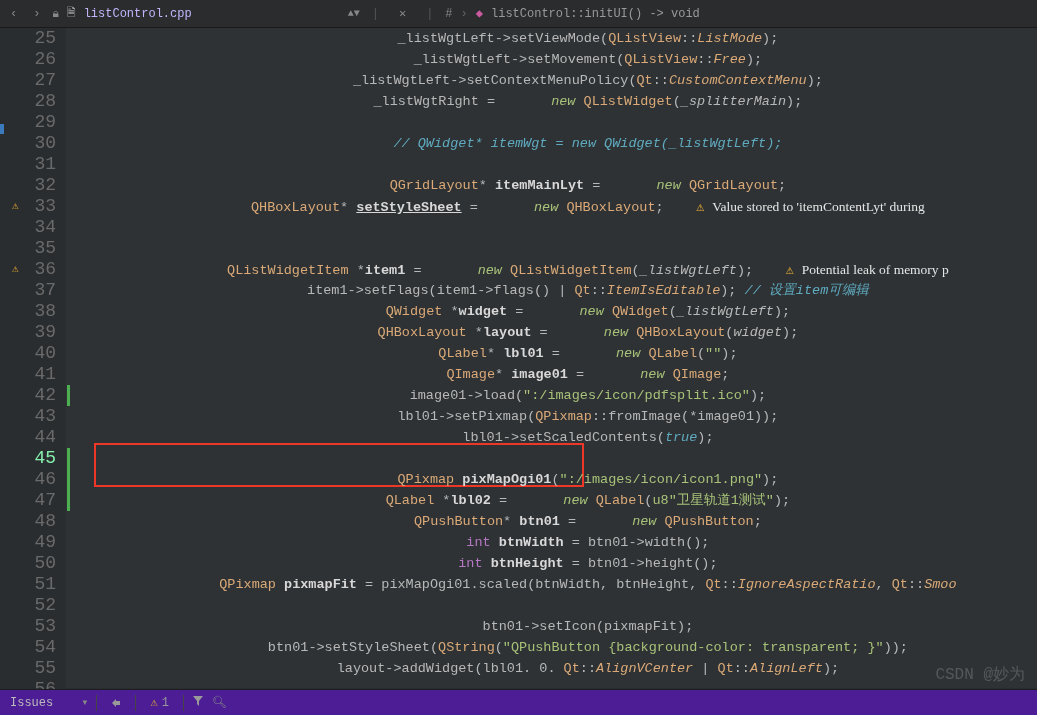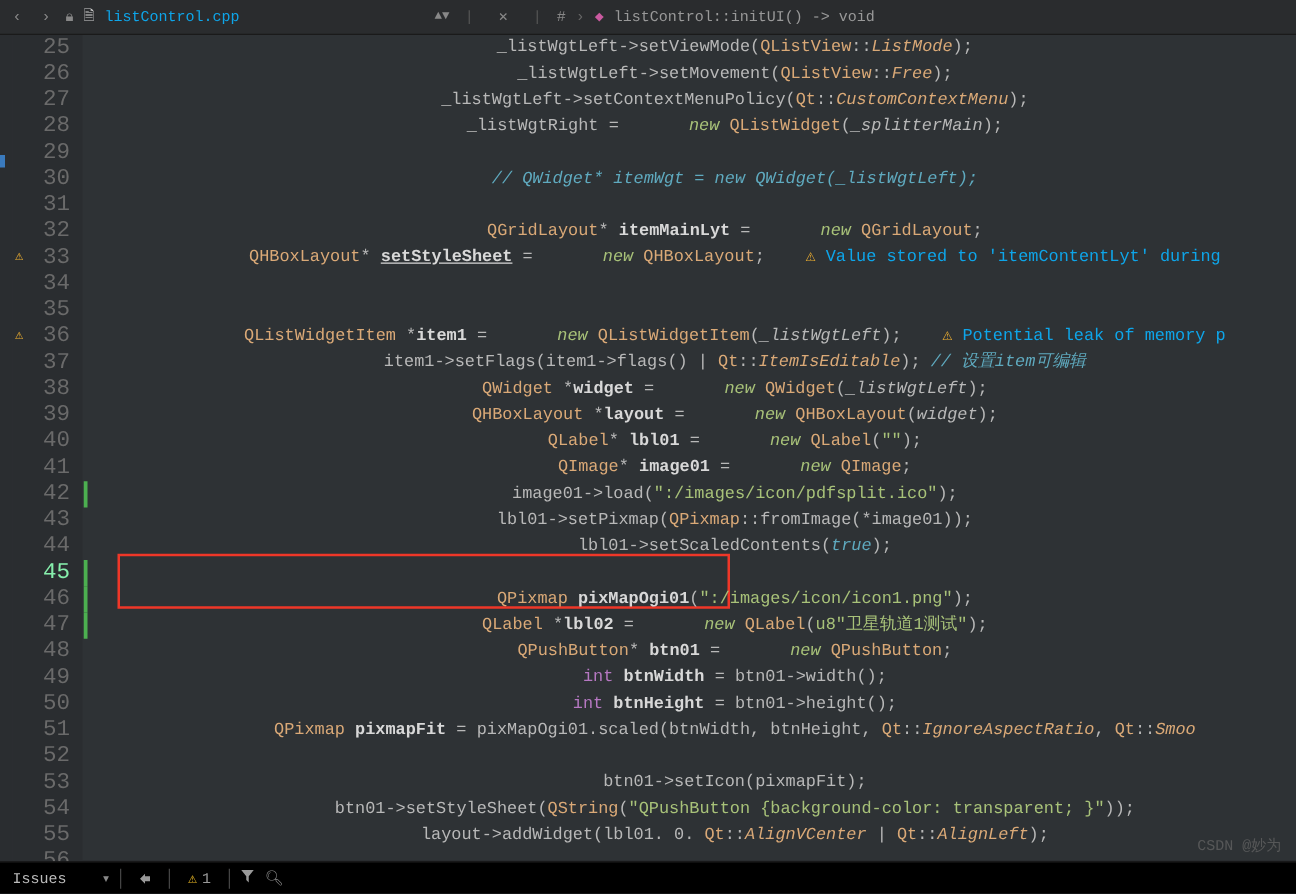--- a/index.html
+++ b/index.html
@@ -24,21 +24,21 @@
   font-size: 12px;
   color: #a0a0a0;
 }
 .top-bar .nav-arrow {
   color: #888;
   cursor: pointer;
   padding: 0 4px;
 }
 .top-bar .lock { color: #888; }
 .top-bar .file-icon { color: #ccc; font-size: 11px; }
-.top-bar .file-name { color: #0ea5e9; }
+.top-bar .file-name { color: #c4b5fd; }
 .top-bar .sep { color: #555; padding: 0 4px; }
 .top-bar .diamond { color: #ca5aa0; }
 .top-bar .func-sig { color: #999; }
 .top-bar .uptri { font-size: 10px; color: #888; }
 .top-bar .close { color: #888; padding: 0 8px; }
 
 .editor-area {
   display: flex;
   height: 660px;
   background: #2e3235;
@@ -112,30 +112,30 @@
 .c-new { color: #a8c279; font-style: italic; margin-left: 48px; }
 .c-class { color: #daa977; }
 .c-enum { color: #daa977; font-style: italic; }
 .c-str { color: #a8c279; }
 .c-cmt { color: #5faabf; font-style: italic; }
 .c-bool { color: #5faabf; font-style: italic; }
 .c-param { color: #b8b8b8; font-style: italic; }
 .c-op { color: #b8b8b8; }
 .c-var { color: #d8d8d8; font-weight: bold; }
 .uline { text-decoration: underline; }
-.warn-txt { color: #0ea5e9; }
+.warn-txt { color: #e5e5e5; font-family: Liberation Serif, serif; }
 .warn-ico { color: #f0b030; }
 
 .bottom-bar {
   position: absolute;
   bottom: 0;
   left: 0;
   right: 0;
   height: 26px;
-  background: #000000;
+  background: #4c1d95;
   border-top: 1px solid #1e1e1e;
   display: flex;
   align-items: center;
   padding: 0 10px;
   gap: 8px;
   font-size: 12px;
   color: #999;
 }
 .bottom-bar .issues { color: #bbb; padding-right: 20px;}
 .bottom-bar .sep-v { width: 1px; height: 16px; background: #444; }
@@ -163,21 +163,21 @@
   border-radius: 3px;
   font-size: 11px;
   width: 150px;
   height: 20px;
 }
 .watermark {
   position: absolute;
   right: 12px;
   bottom: 30px;
   color: #646464;
-  font-size: 12px;
+  font-size: 16px;
   opacity: 0.75;
 }
 </style>
 </head>
 <body>
 
 <div class="top-bar">
   <span class="nav-arrow">‹</span>
   <span class="nav-arrow">›</span>
   <span class="lock">🔒︎</span>

